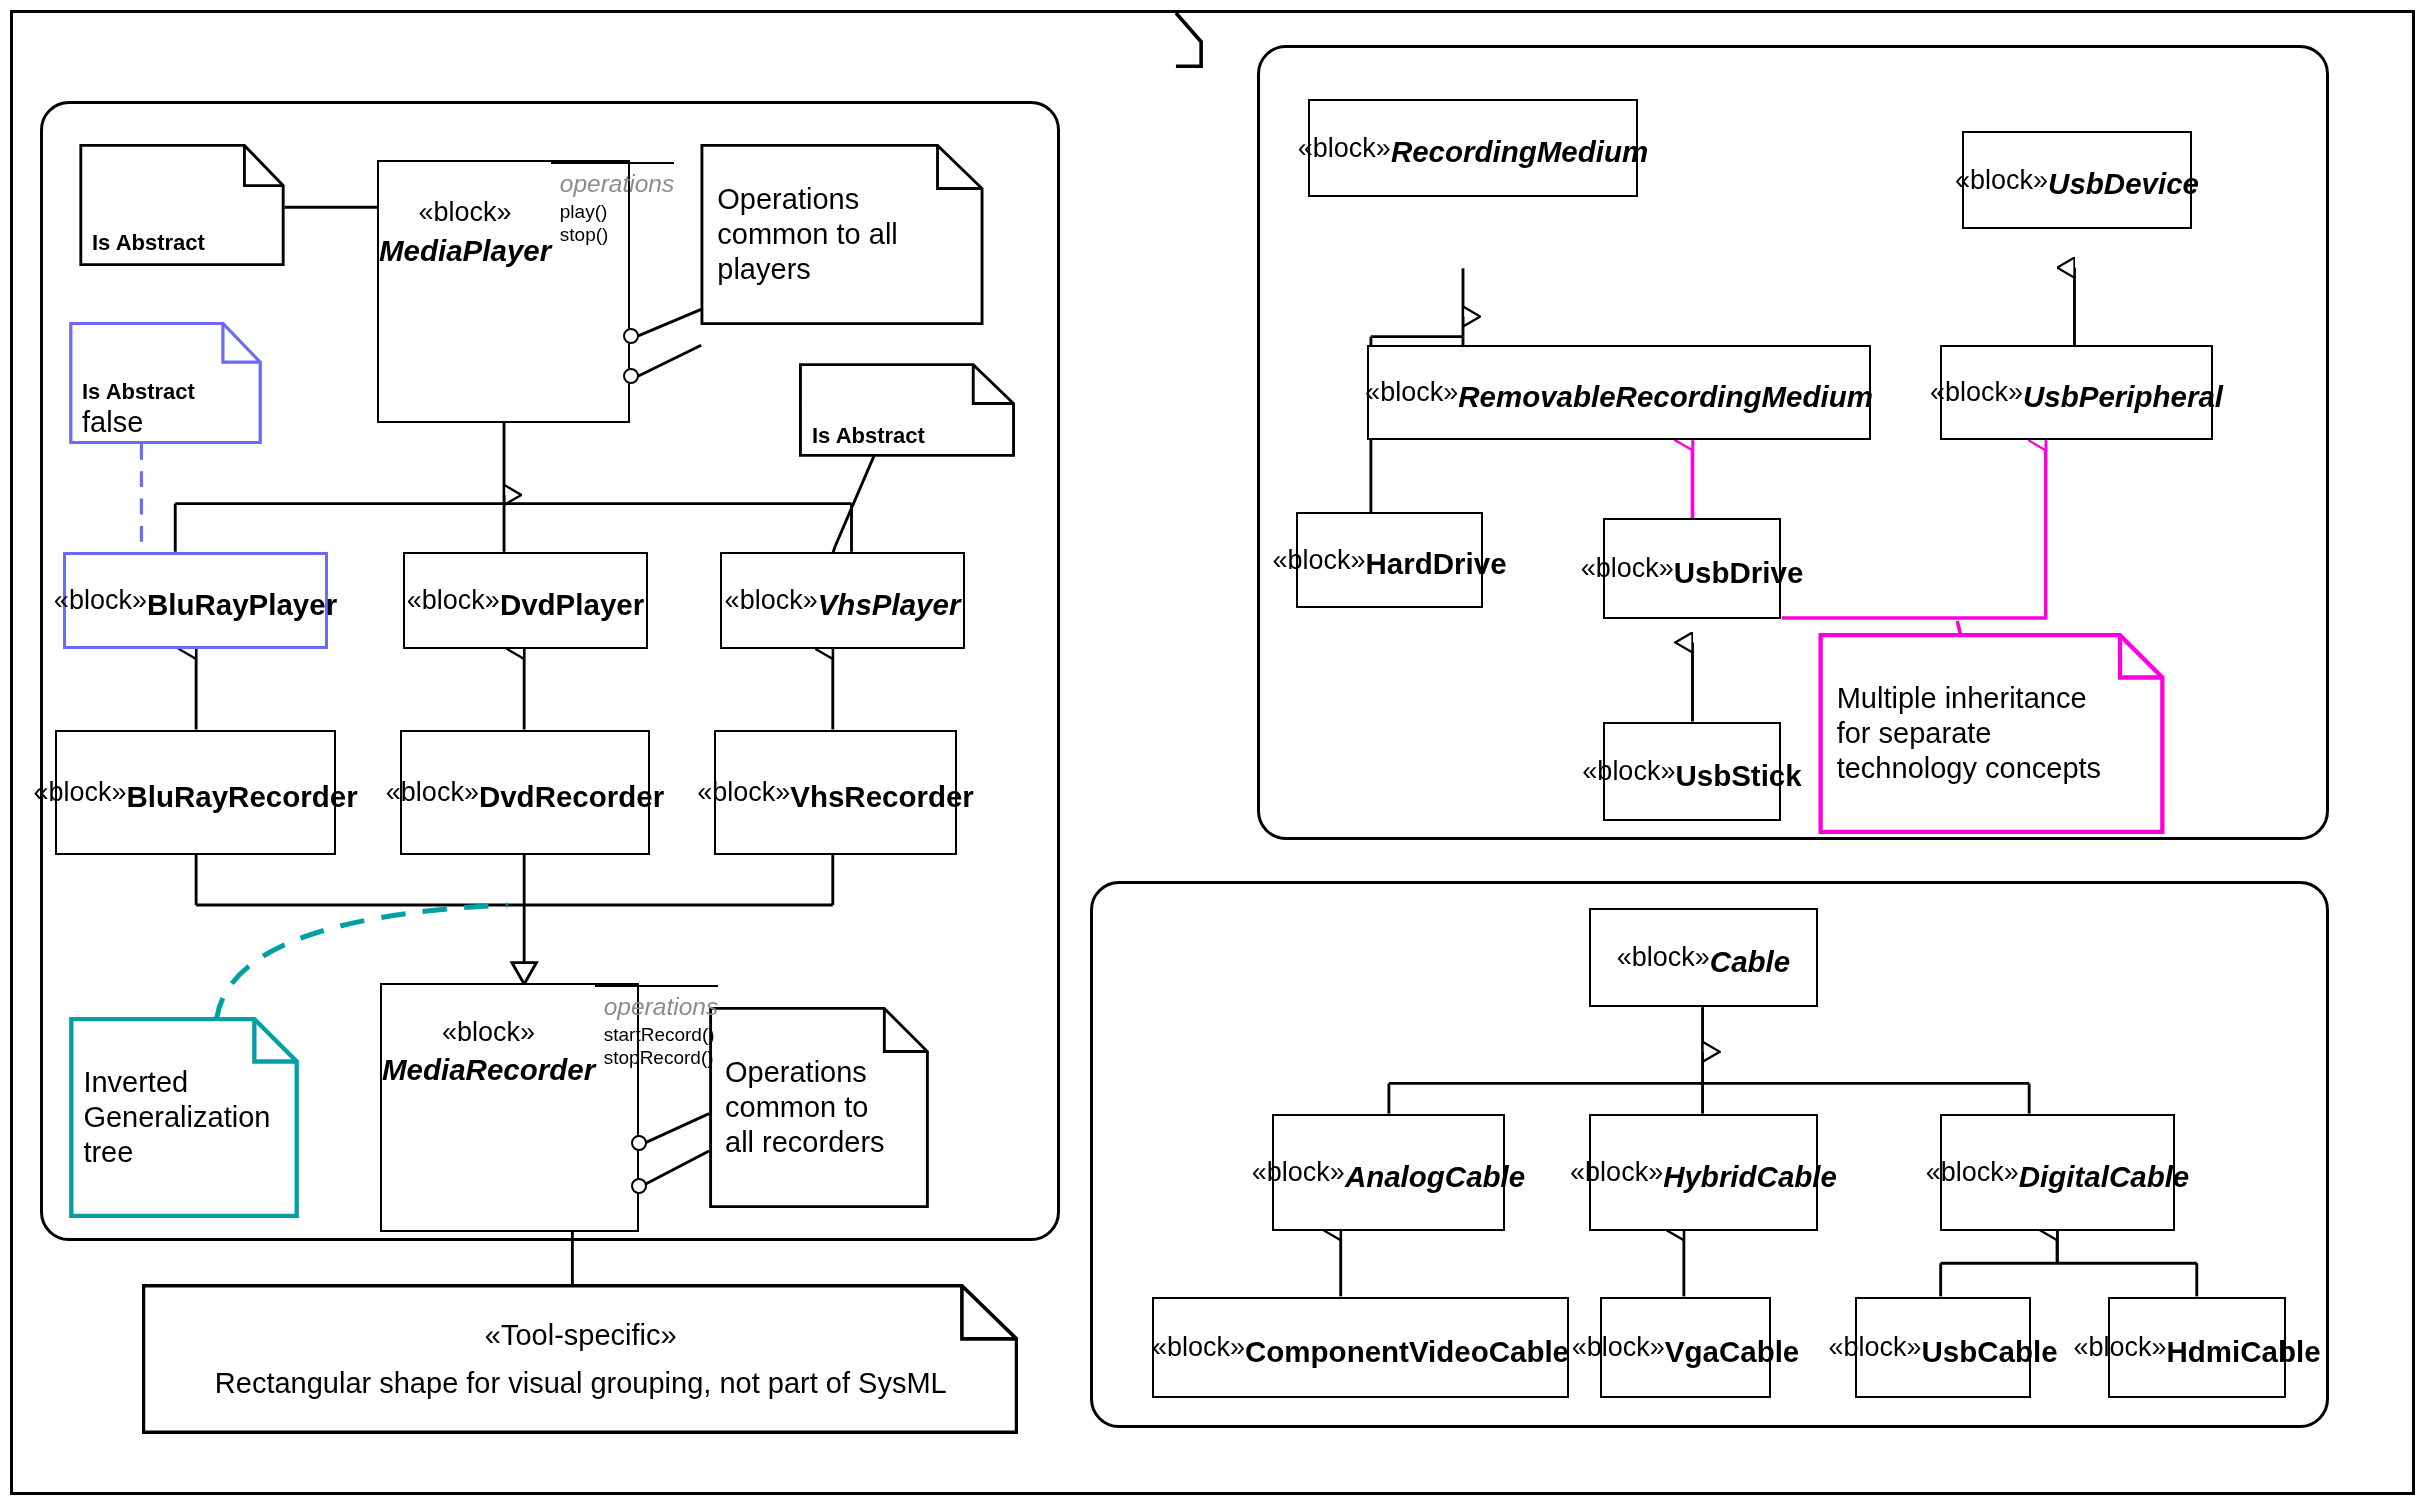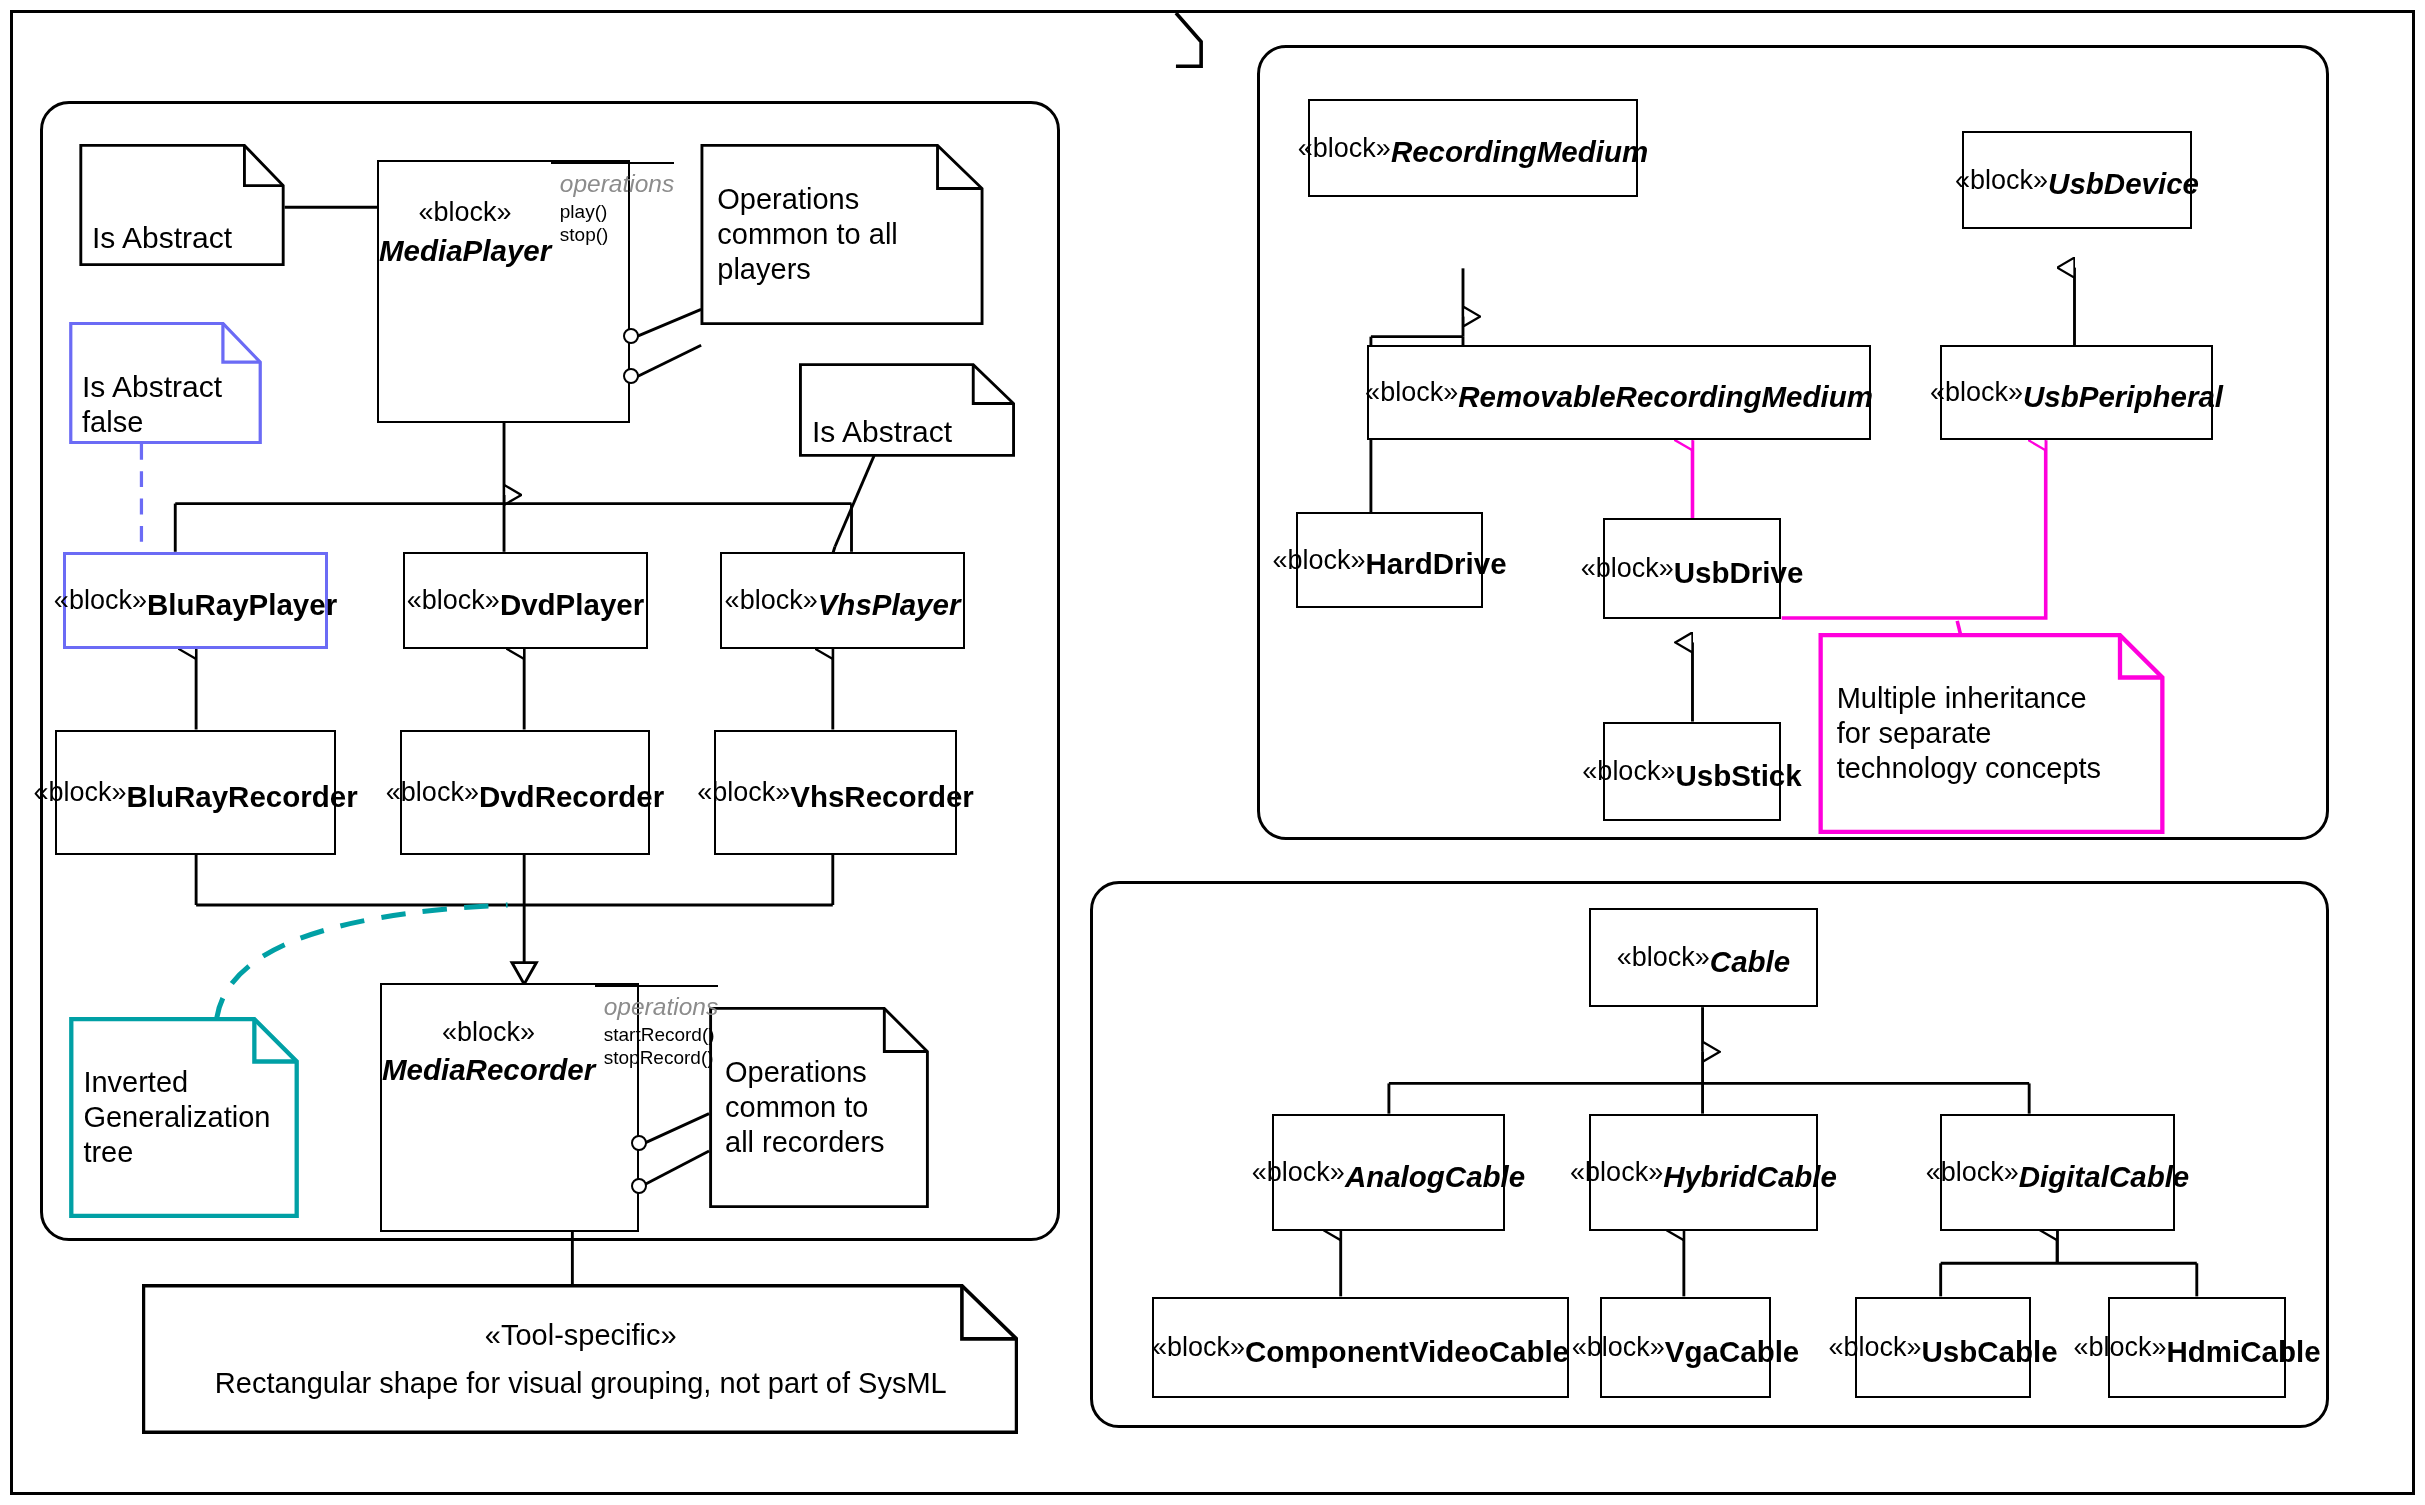--- a/index.html
+++ b/index.html
@@ -33,21 +33,21 @@
             padding:7.2px 0 5.8px 8.6px;}
   .ops-label{font-size:24.5px;font-style:italic;color:#8c8c8c;align-self:center;line-height:1.1;margin-bottom:1.4px;}
   .op{font-size:19px;line-height:1.22;}
 
   
   .note{position:absolute;box-sizing:border-box;}
   .note .txt{position:absolute;left:0;top:0;width:100%;height:100%;
              display:flex;flex-direction:column;justify-content:center;
              padding:7.2px 11.5px 7.2px 13px;box-sizing:border-box;}
   .note .line{font-size:29px;line-height:1.20;}
-  .note .line.bold{font-weight:normal;font-size:30px;margin-top:8px;}
+  .note .line.bold{font-weight:bold;font-size:22px;margin-top:8px;}
 
   .anchor-dot{position:absolute;width:16px;height:16px;border:2.9px solid #000;border-radius:50%;
               background:#fff;box-sizing:border-box;}
 </style>
 </head>
 <body>
 
 <div id="root">
 
   <div class="frame" style="left:10px;top:10px;width:2405px;height:1485px;"></div>

